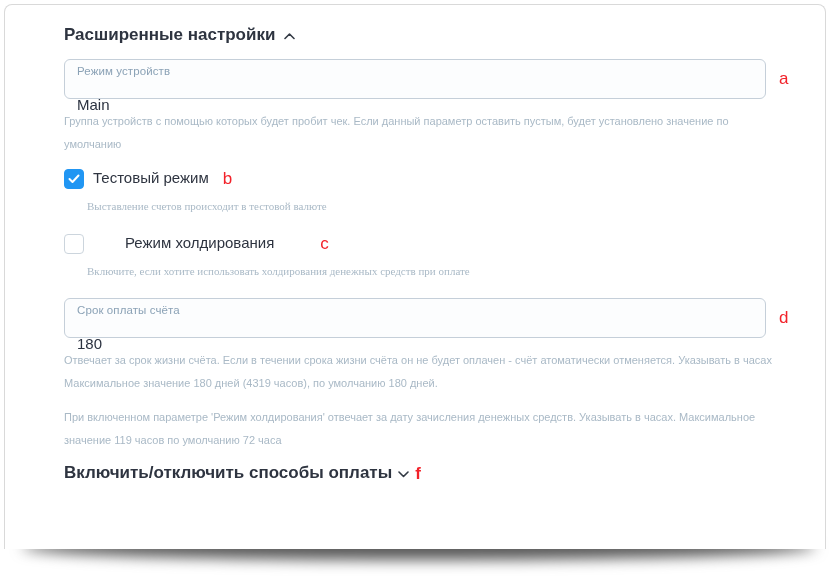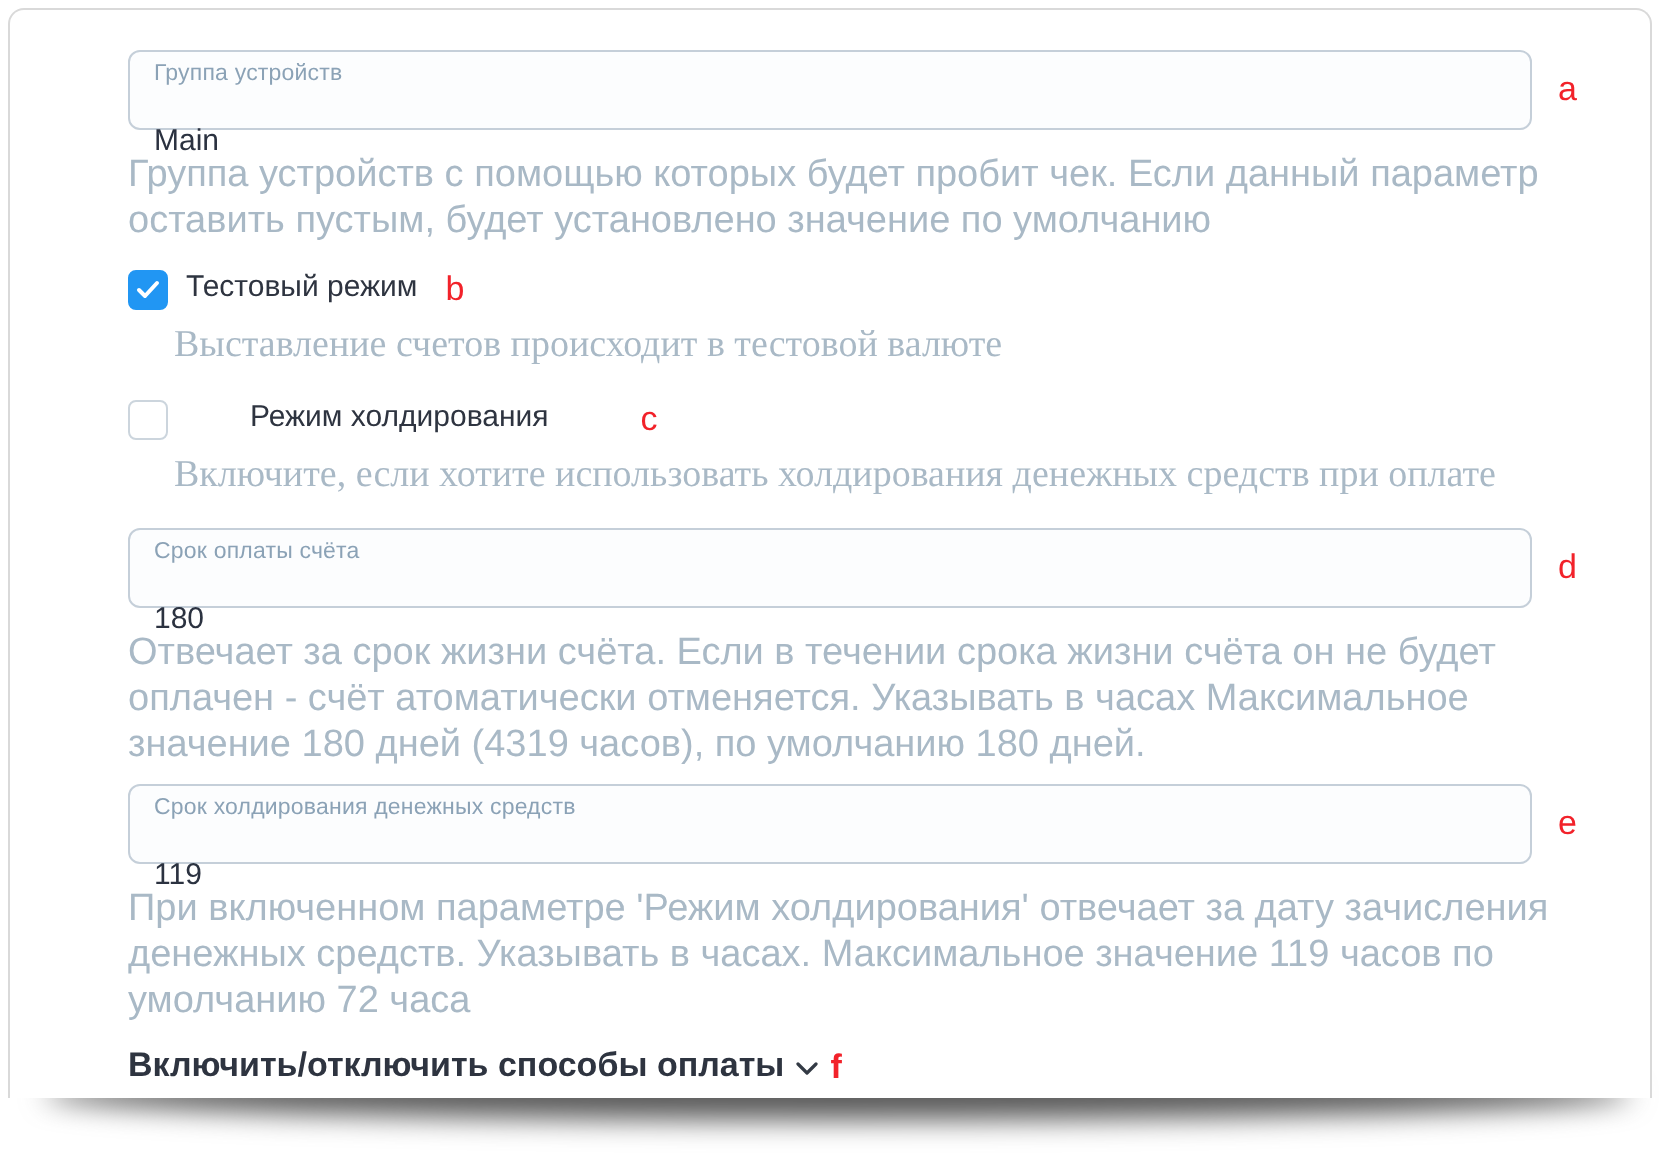--- a/index.html
+++ b/index.html
@@ -46,21 +46,21 @@
   }
 
   .marker {
     color:#f2222a; font-size:17px; line-height:1;
   }
   .marker.abs { position:absolute; left:calc(100% + 13px); top:11px; }
   .marker.inline { margin-left:14px; display:inline-block; transform:translateY(1px); }
 
   .help {
     margin:11px 0 0 0; max-width:724px;
-    font-size:19px; line-height:23px; color:#a9b9c6;
+    font-size:11px; line-height:23px; color:#a9b9c6;
   }
   .help.indent { margin-left:23px;font-family:Liberation Serif, serif; }
 
   .check-row {
     display:flex; align-items:flex-start; cursor:pointer; width:max-content;
   }
   .checkbox {
     box-sizing:border-box; width:20px; height:20px; border-radius:4px;
     border:1px solid #ccd5dd; background:#ffffff;
     display:inline-flex; align-items:center; justify-content:center;
@@ -83,24 +83,32 @@
   .panel-footer svg { margin-top:3px; }
 </style>
 </head>
 <body>
 
 <div class="stage">
   <div class="curl-shadow"></div>
 
   <div class="card">
 
+    <div class="panel-header">
+      <span>Расширенные настройки</span>
+      <span>
+        <svg width="11" height="7" viewBox="0 0 11 7">
+            <polyline points="1,5.5 5.5,1 10,5.5" fill="none" stroke="#333a45" stroke-width="1.6" stroke-linecap="round" stroke-linejoin="round"></polyline>
+          </svg>
+      </span>
+    </div>
 
     <div class="field-row">
       <div class="text-field">
-        <span class="flabel">Группа устройств</span>
+        <span class="flabel">Режим устройств</span>
         <input type="text" value="Main" style="">
       </div>
       <span class="marker abs">a</span>
     </div>
     <p class="help">Группа устройств с помощью которых будет пробит чек. Если данный параметр оставить пустым, будет установлено значение по умолчанию</p>
 
     <div class="check-row mt-cb1">
       <span class="checkbox checked">
         <svg width="12" height="10" viewBox="0 0 12 10">
             <polyline points="1.5,5 4.5,8 10.5,1.5" fill="none" stroke="#ffffff" stroke-width="2" stroke-linecap="round" stroke-linejoin="round"></polyline>
@@ -122,27 +130,20 @@
 
     <div class="field-row mt-in2">
       <div class="text-field">
         <span class="flabel">Срок оплаты счёта</span>
         <input type="text" value="180" style="">
       </div>
       <span class="marker abs">d</span>
     </div>
     <p class="help">Отвечает за срок жизни счёта. Если в течении срока жизни счёта он не будет оплачен - счёт атоматически отменяется. Указывать в часах Максимальное значение 180 дней (4319 часов), по умолчанию 180 дней.</p>
 
-    <div class="field-row mt-in3">
-      <div class="text-field">
-        <span class="flabel">Срок холдирования денежных средств</span>
-        <input type="text" value="119" style="">
-      </div>
-      <span class="marker abs">e</span>
-    </div>
     <p class="help">При включенном параметре 'Режим холдирования' отвечает за дату зачисления денежных средств. Указывать в часах. Максимальное значение 119 часов по умолчанию 72 часа</p>
 
     <div class="panel-footer">
       <span>Включить/отключить способы оплаты</span>
       <span>
         <svg width="11" height="7" viewBox="0 0 11 7">
             <polyline points="1,1 5.5,5.5 10,1" fill="none" stroke="#333a45" stroke-width="1.6" stroke-linecap="round" stroke-linejoin="round"></polyline>
           </svg>
       </span>
       <span class="marker">f</span>

